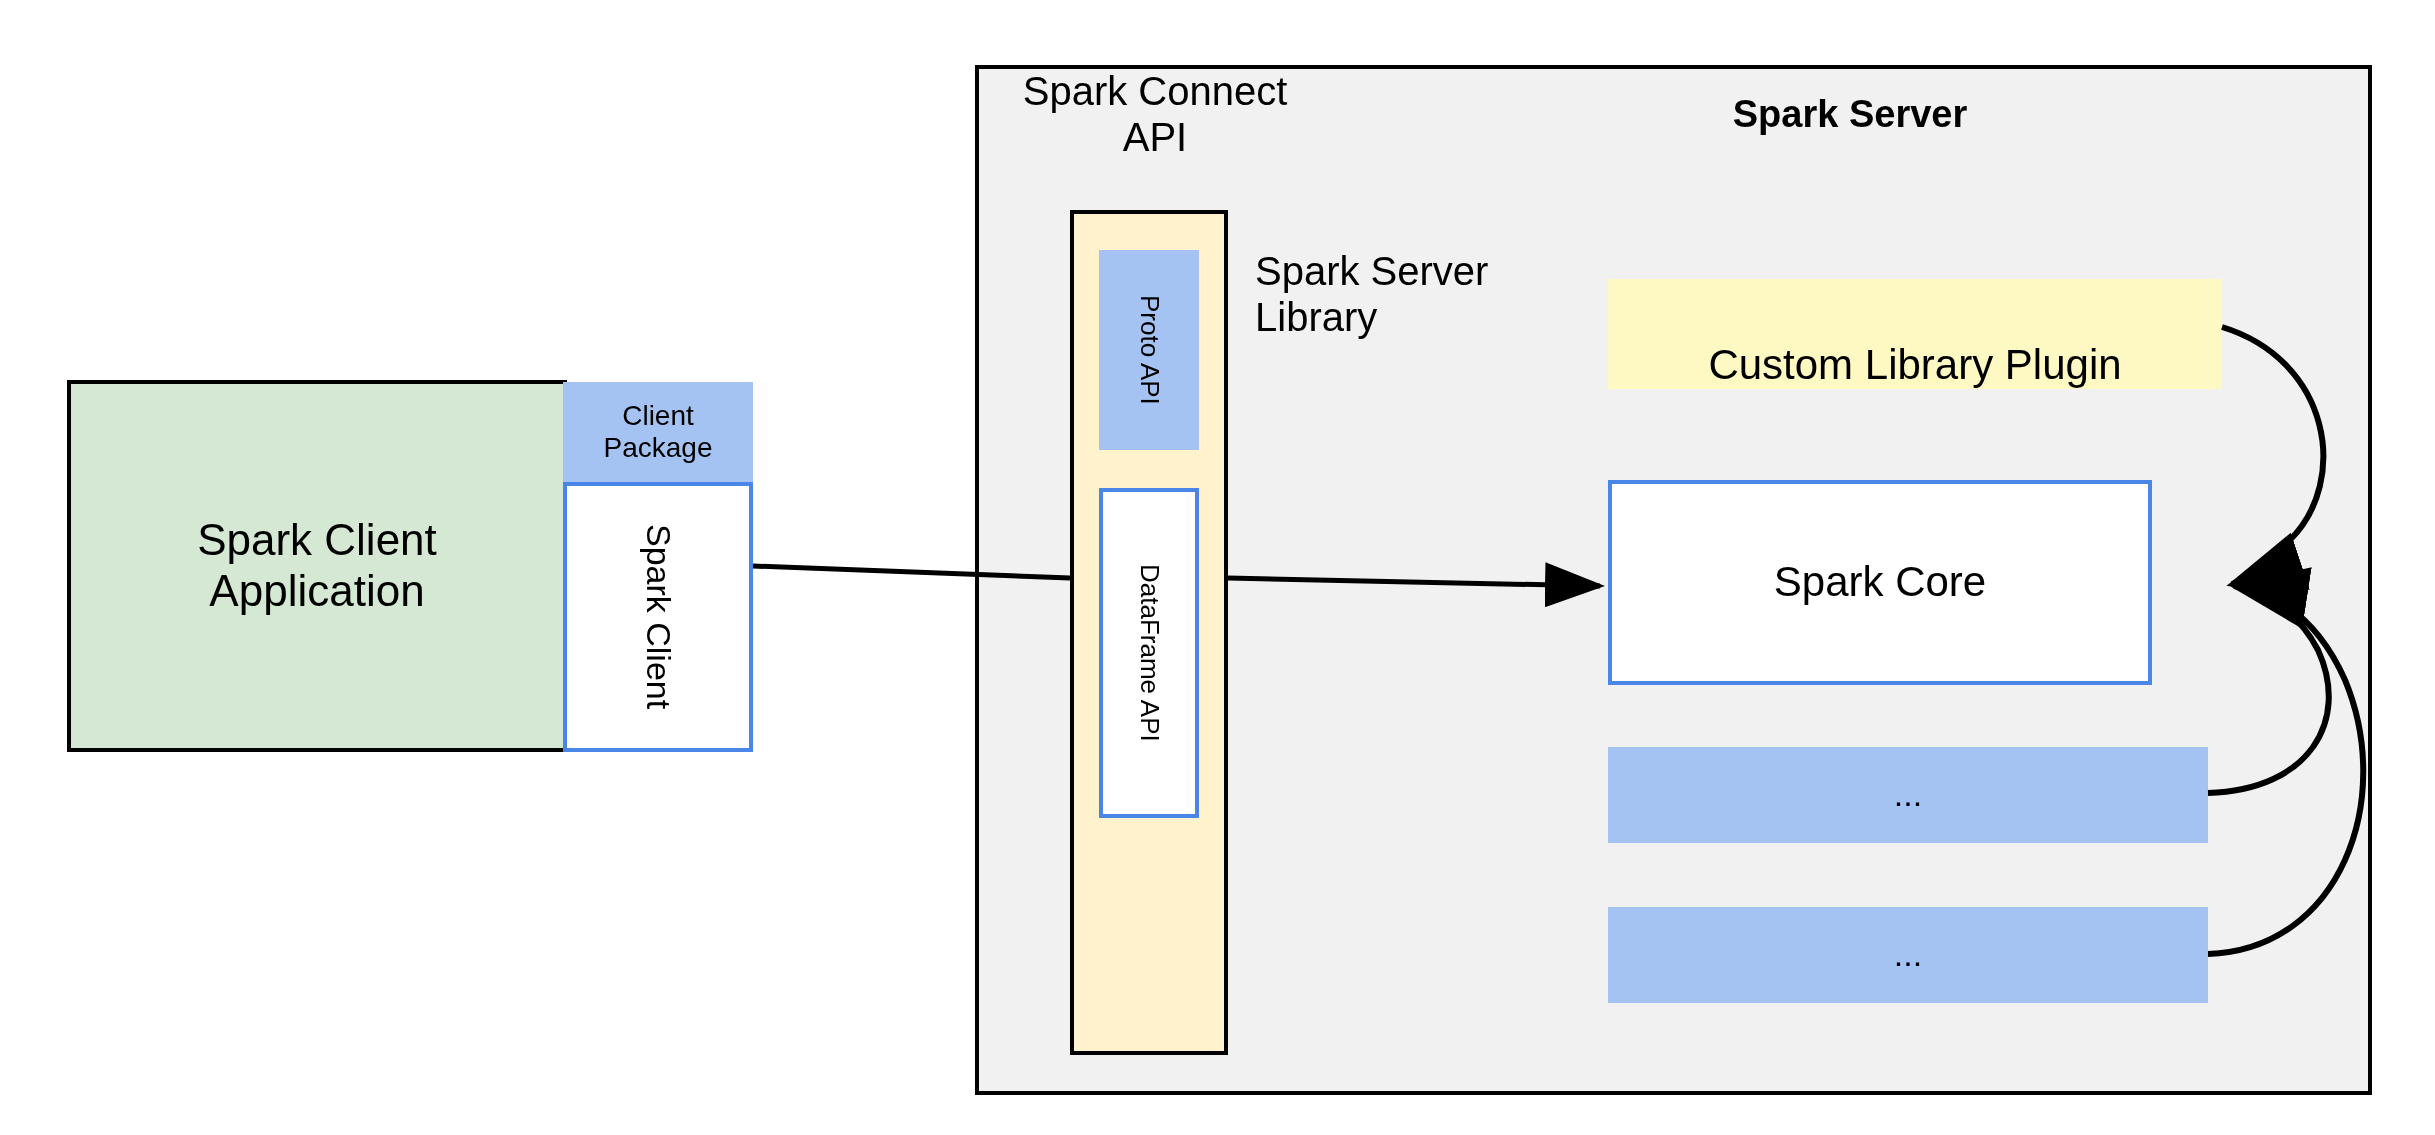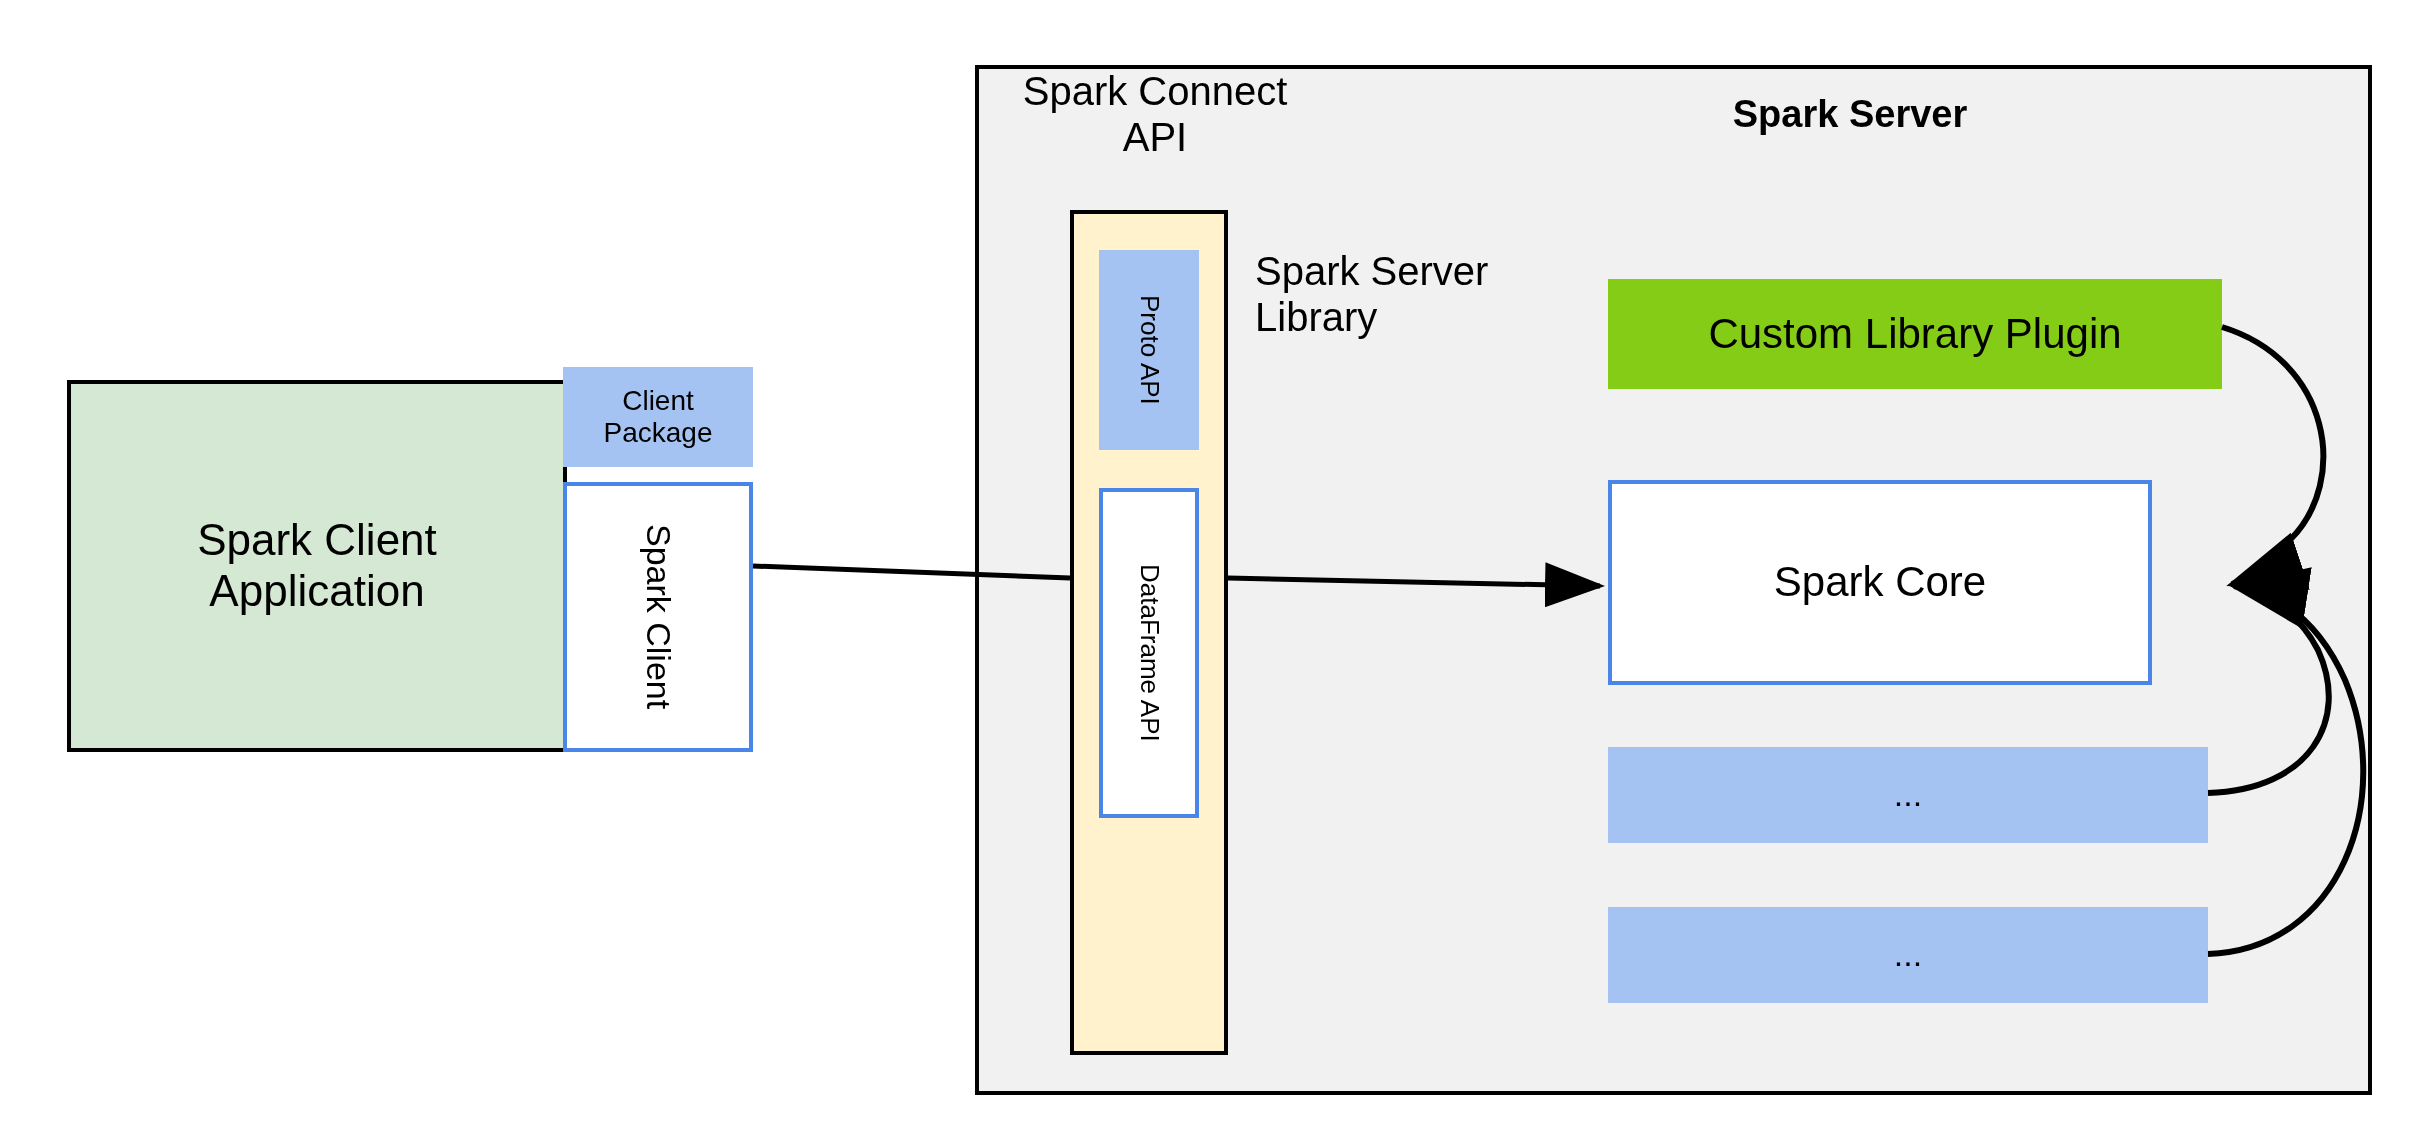--- a/index.html
+++ b/index.html
@@ -33,21 +33,21 @@
     left: 67px;
     top: 380px;
     width: 500px;
     height: 372px;
     background: #d5e8d4;
     border: 4px solid #000000;
     font-size: 44px;
   }
   #client-package-box {
     left: 563px;
-    top: 367px;
+    top: 382px;
     width: 190px;
     height: 100px;
     background: #a5c3f2;
     font-size: 28px;
   }
   #spark-client-box {
     left: 563px;
     top: 482px;
     width: 190px;
     height: 270px;
@@ -124,22 +124,23 @@
     border: 4px solid #4a86e8;
     font-size: 26px;
   }
 
   
   #custom-library-plugin-box {
     left: 1608px;
     top: 279px;
     width: 614px;
     height: 110px;
-    background: #84cc16;
+    background: #fef9c3;
     font-size: 42px;
+    align-items: flex-end;
   }
   #spark-core-box {
     left: 1608px;
     top: 480px;
     width: 544px;
     height: 205px;
     background: #ffffff;
     border: 4px solid #4a86e8;
     font-size: 42px;
   }

